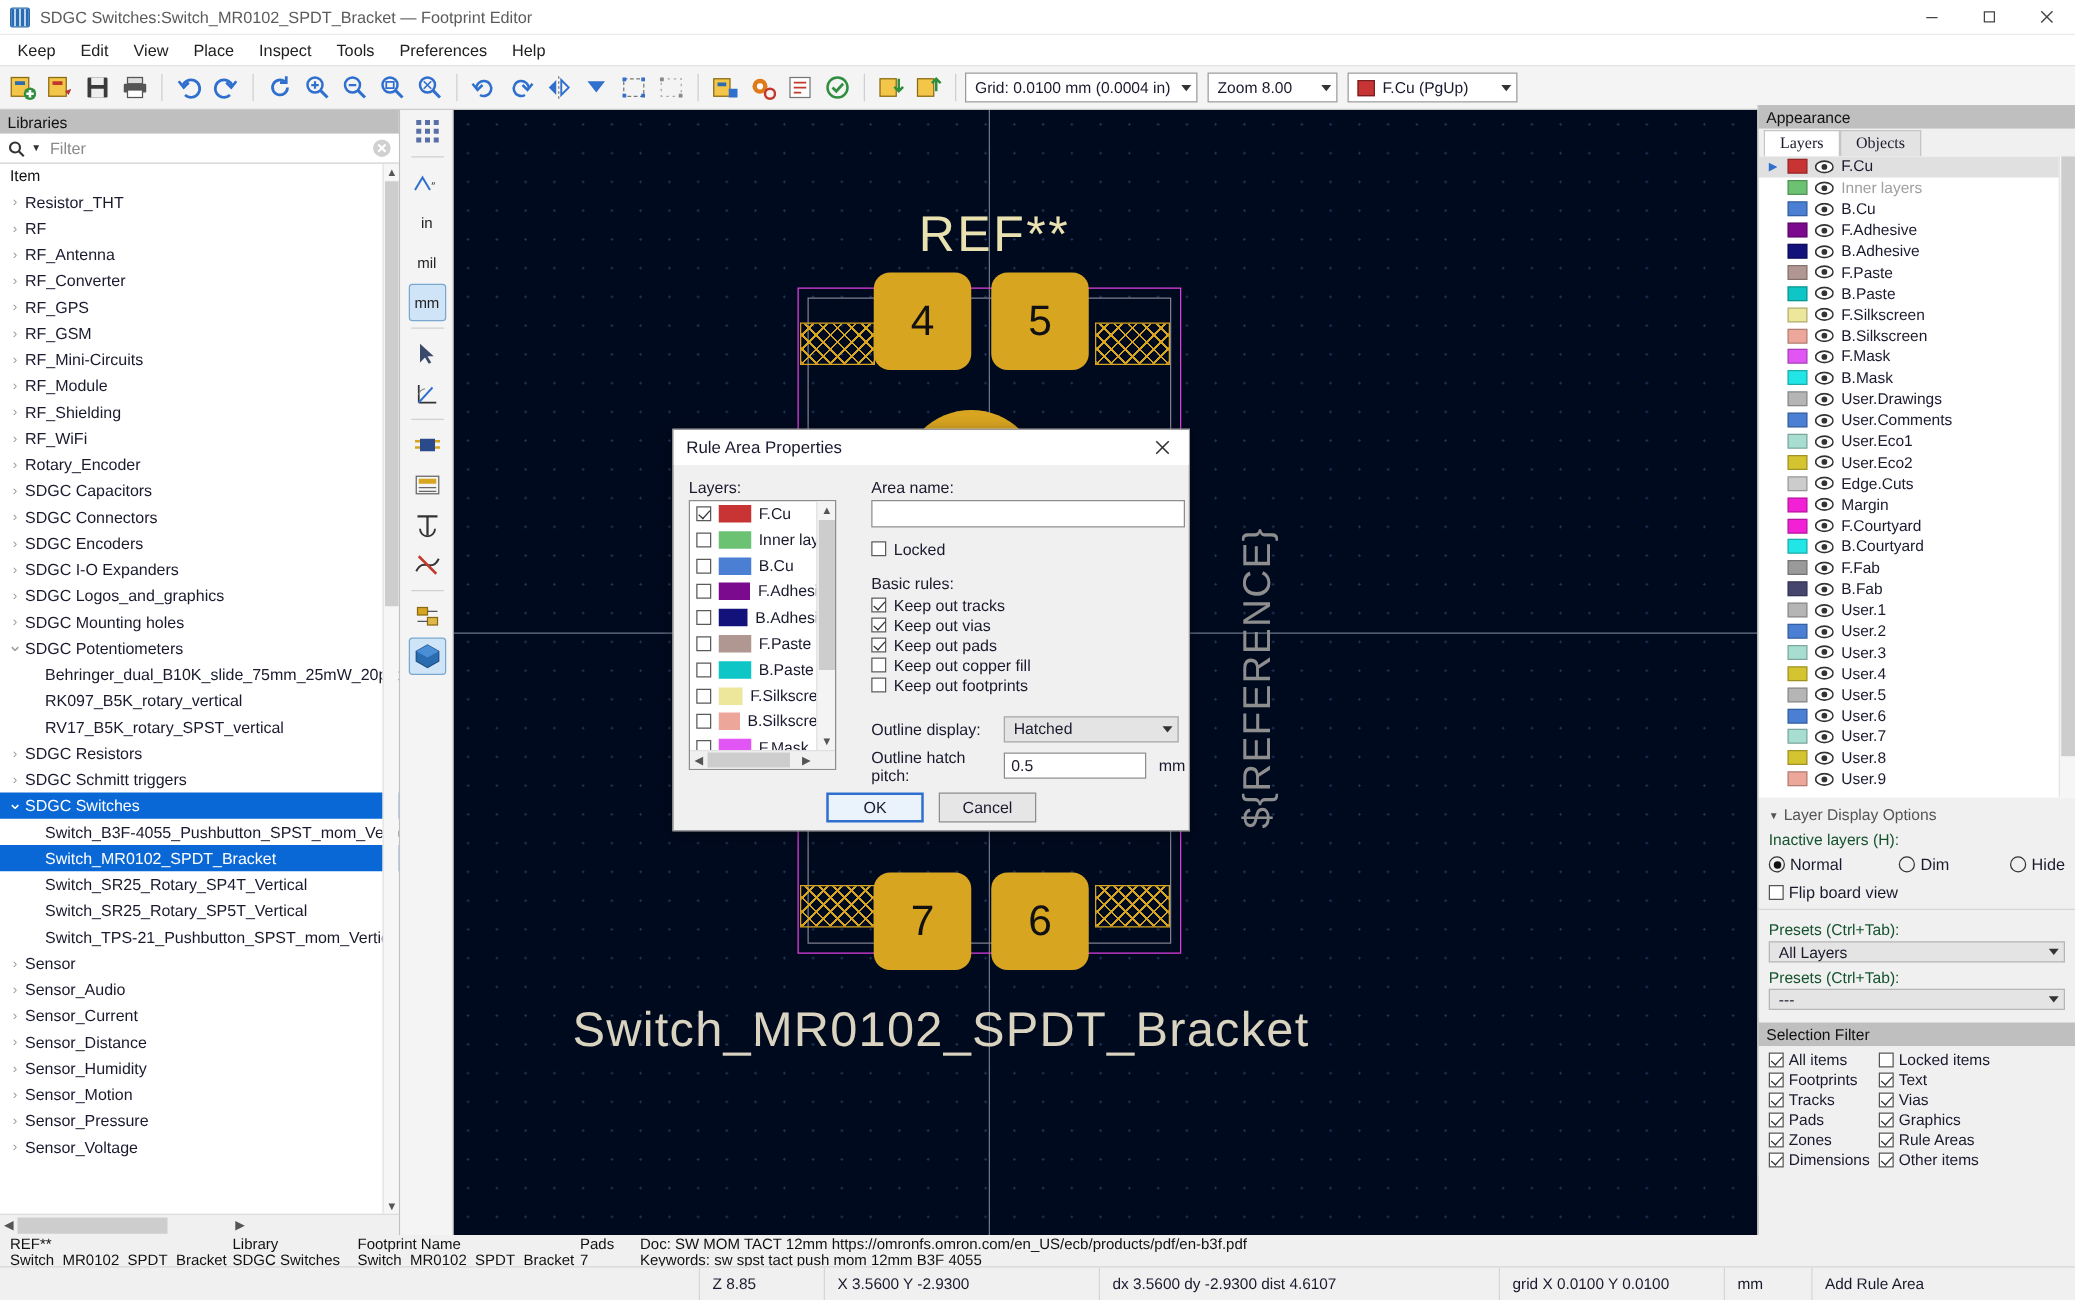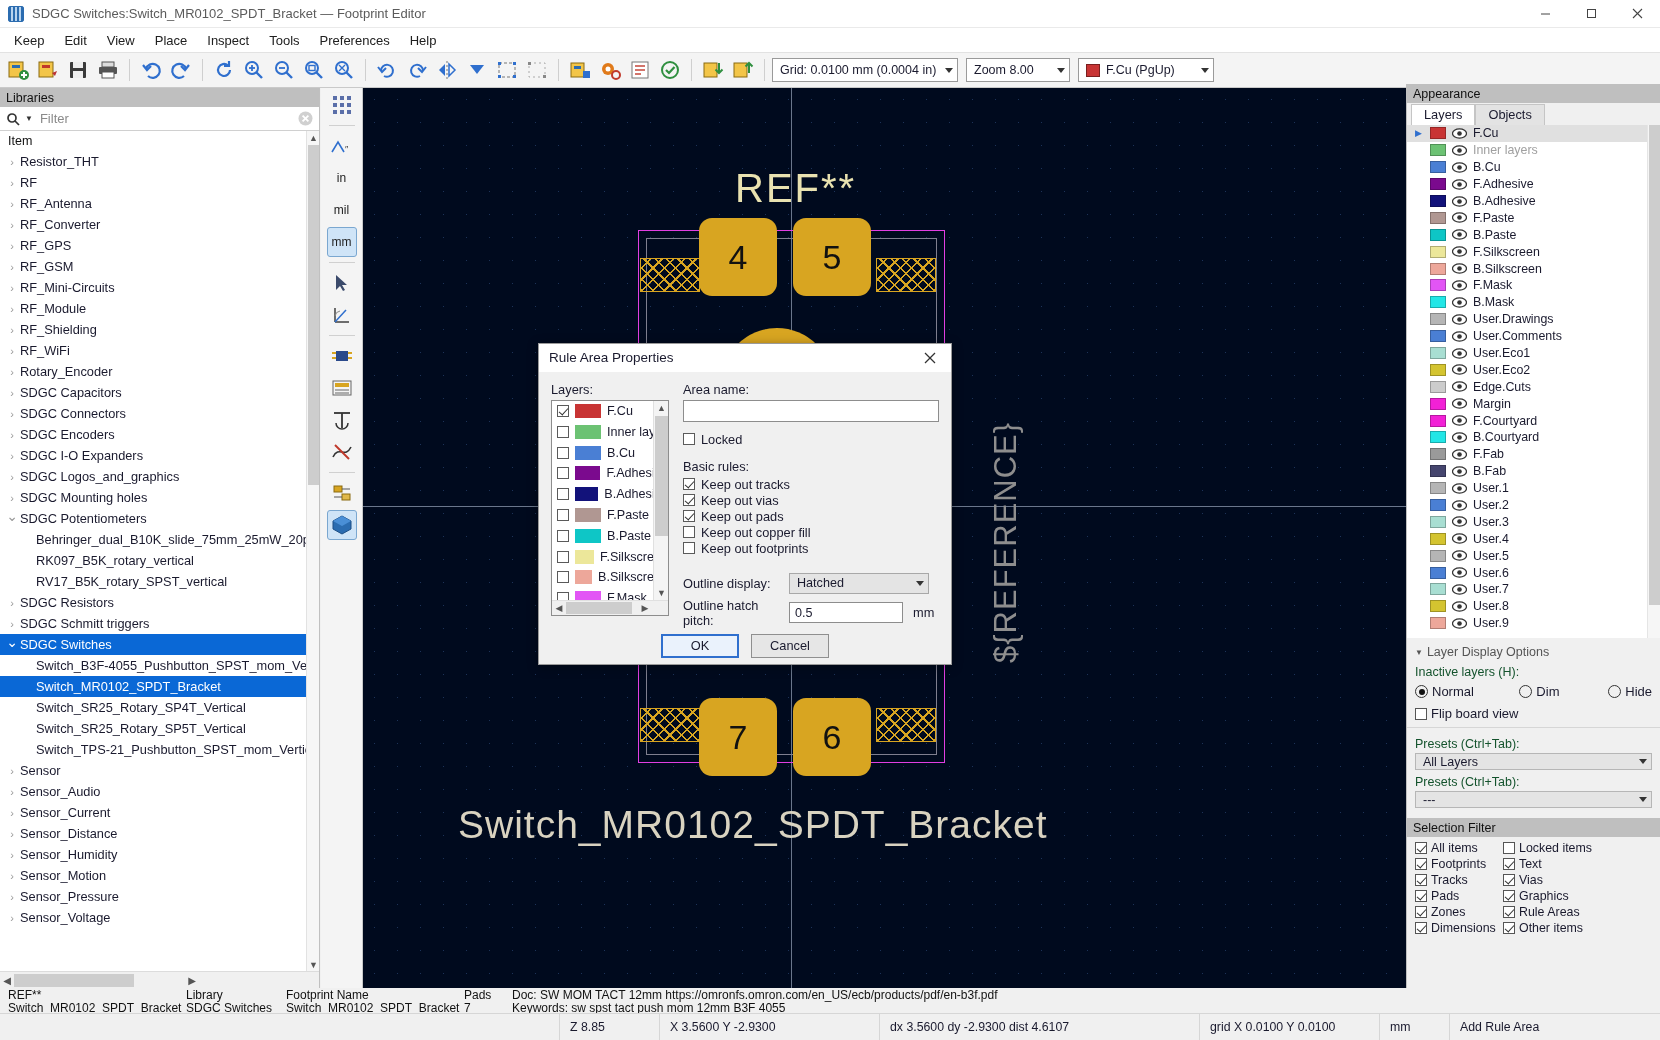--- a/index.html
+++ b/index.html
@@ -123,21 +123,21 @@
   .hatchbox { position:absolute; border:1.6px solid #d8a521;
     background: repeating-linear-gradient(45deg, #d8a521 0 1.5px, transparent 1.5px 8px),
                 repeating-linear-gradient(-45deg, #d8a521 0 1.5px, transparent 1.5px 8px); }
 
   
   .right {
     position:absolute; right:0; top:84px; width:254px; bottom:52px;
     background:#f0f0f0; display:flex; flex-direction:column;
     border-left:1px solid #c0c0c0;
   }
-  .ap-tabs { display:flex; background:#f0f0f0; padding-left:4px; height:22px; align-items:center; }
+  .ap-tabs { display:flex; background:#f0f0f0; padding-left:4px; height:22px; align-items:center;font-family:Liberation Serif, serif; }
   .ap-tab { padding:2px 12px 3px; font-size:12.8px; background:#e3e3e3; border:1px solid #c5c5c5; border-bottom:none; }
   .ap-tab.active { background:#fff; }
   .layerlist { position:relative; background:#fff; height:513px; overflow:hidden; }
   .lrow { height:16.9px; display:flex; align-items:center; font-size:12.4px; padding-left:8px; gap:6px; }
   .lrow.sel { background:#e0e0e0; }
   .lrow .caret { width:9px; color:#2f6fce; font-size:9px; }
   .lsw { width:16px; height:12px; border:1px solid rgba(0,0,0,.25); }
   .eye { width:15px; height:11px; position:relative; }
   .eye svg { display:block; }
   .dim { color:#a0a0a0; }
@@ -175,21 +175,21 @@
 
   
   .modal {
     position:absolute; left:538px; top:343px; width:414px; height:322px;
     background:#f0f0f0; border:1px solid #9a9a9a; box-shadow:0 2px 10px rgba(0,0,0,.35);
     display:flex; flex-direction:column;
   }
   .modal-title { height:32px; background:#fff; display:flex; align-items:center; padding:0 8px 0 10px; }
   .modal-title .t { font-size:13.5px; color:#1a1a2e; }
   .modal-title .x { margin-left:auto; width:26px; height:26px; display:flex; align-items:center; justify-content:center; font-size:15px; color:#333;}
-  .modal-body { flex:1; display:flex; padding:10px 12px 0 12px; gap:14px; }
+  .modal-body { flex:1; display:flex; padding:10px 12px 0 12px; gap:28px; }
   .m-left { width:118px; }
   .m-right { flex:1; }
   .mlabel { font-size:12.8px; margin-bottom:3px; }
   .layersbox { border:1px solid #8d8d8d; background:#fff; height:216px; position:relative; overflow:hidden; }
   .mlrow { height:20.8px; display:flex; align-items:center; gap:6px; padding-left:5px; font-size:12.6px; white-space:nowrap;}
   .mlsw { width:26px; height:14px; }
   .mcbx { width:12px; height:12px; border:1px solid #5a5a5a; background:#fff; position:relative; flex:0 0 auto;}
   .mcbx.on::after { content:''; position:absolute; left:3px; top:0px; width:4px; height:8px;
                     border:solid #333; border-width:0 1.6px 1.6px 0; transform: rotate(42deg); }
   .mvscroll { position:absolute; right:0; top:0; bottom:15px; width:15px; background:#f4f4f4; border-left:1px solid #e0e0e0;}

